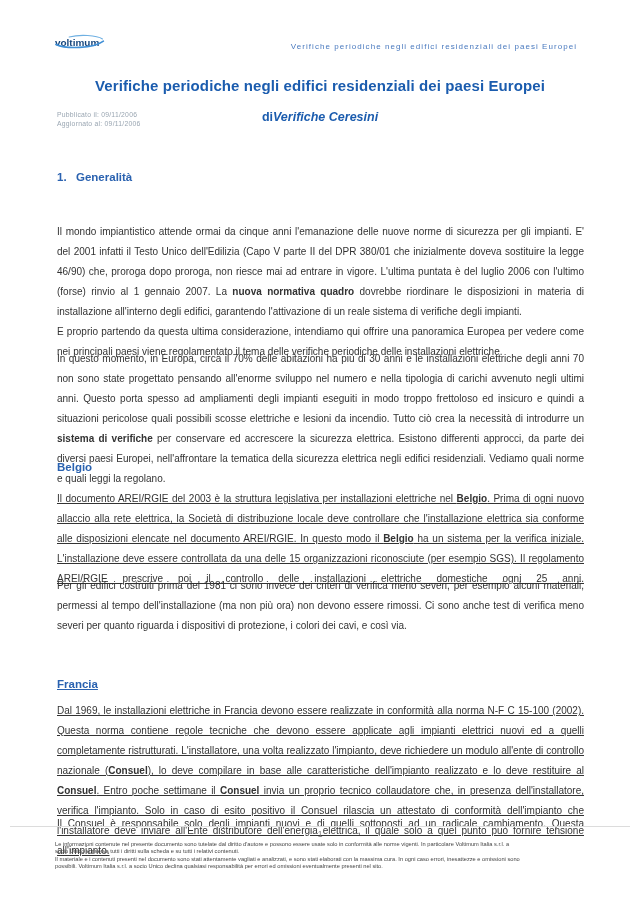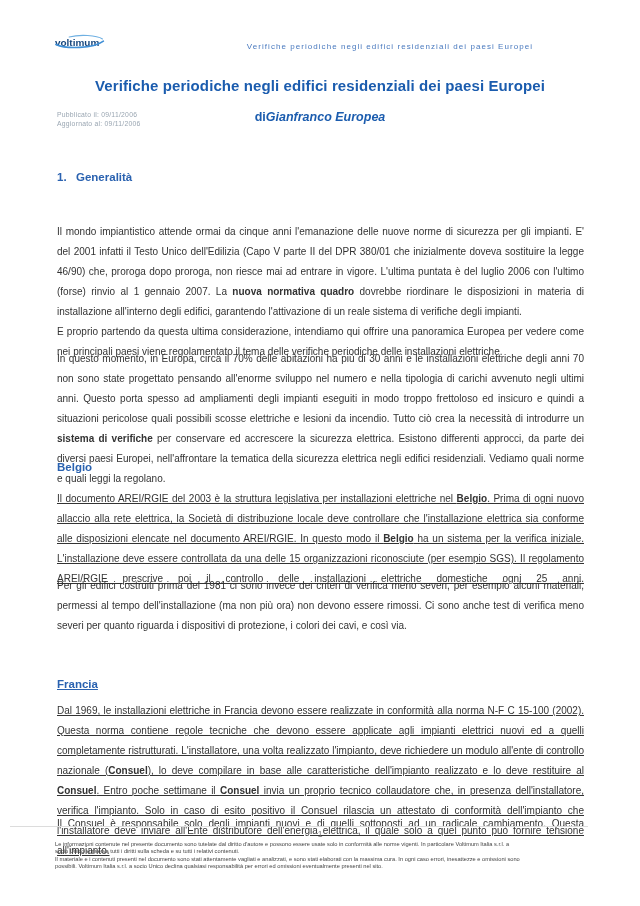--- a/index.html
+++ b/index.html
@@ -1,18 +1,18 @@
 <!DOCTYPE html>
 <html><head>
 <meta charset="utf-8">
 <style>
   html,body { margin:0; padding:0; background:#ffffff; }
   .page {
     position:relative; width:588px; height:906px; background:#ffffff;
-    font-family:"Liberation Sans", sans-serif; overflow:hidden;
+    font-family:"Liberation Sans", sans-serif; overflow:hidden;padding-left:44px;
     -webkit-font-smoothing:antialiased;
   }
   .abs { position:absolute; }
   .col { left:57px; width:527px; }
 
   .logo { top:33px; left:54px; }
 
   .running-header {
     top:42px; right:55px; font-size:8px; letter-spacing:1.05px;
     color:#4a7abf; white-space:nowrap;
@@ -70,21 +70,21 @@
   <div class="abs running-header">Verifiche periodiche negli edifici residenziali dei paesi Europei</div>
 
   <div class="abs doc-title">Verifiche periodiche negli edifici residenziali dei paesi Europei</div>
 
   <div class="abs pub-dates">
     <div>Pubblicato il: 09/11/2006</div>
     <div>Aggiornato al: 09/11/2006</div>
   </div>
 
   <div class="abs byline">
-    <span class="prefix">di</span><i>Gianfranco Europea</i>
+    <span class="prefix">di</span><i>Verifiche Ceresini</i>
   </div>
 
   <div class="abs col heading" style="top:171px;">
     <span class="h-num">1.</span><span>Generalità</span>
   </div>
 
   <div class="abs col body-text" style="top:222px;">
     <div><span>Il mondo impiantistico attende ormai da cinque anni l'emanazione delle nuove norme di sicurezza per gli impianti. E' del 2001 infatti il Testo Unico dell'Edilizia (Capo V parte II del DPR 380/01 che inizialmente doveva sostituire la legge 46/90) che, proroga dopo proroga, non riesce mai ad entrare in vigore. L'ultima puntata è del luglio 2006 con l'ultimo (forse) rinvio al 1 gennaio 2007. La </span><b>nuova normativa quadro</b><span> dovrebbe riordinare le disposizioni in materia di installazione all'interno degli edifici, garantendo l'attivazione di un reale sistema di verifiche degli impianti.</span></div>
     <div><span>E proprio partendo da questa ultima considerazione, intendiamo qui offrire una panoramica Europea per vedere come nei principali paesi viene regolamentato il tema delle verifiche periodiche delle installazioni elettriche.</span></div>
   </div>

